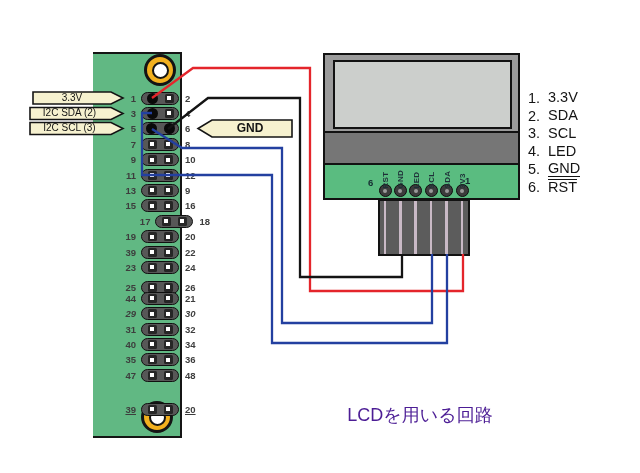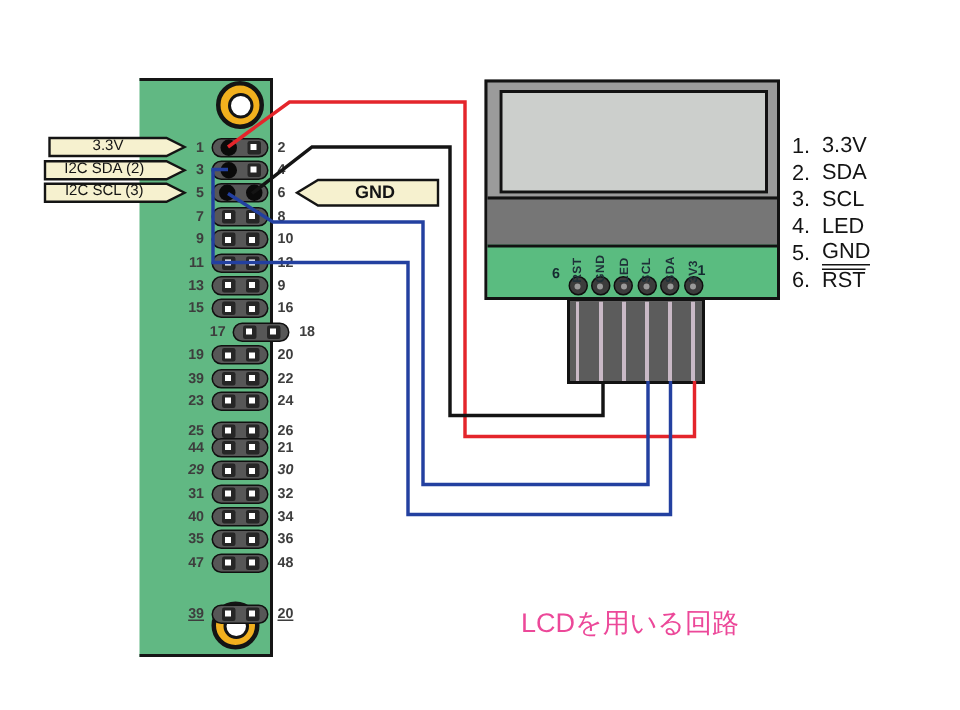--- a/index.html
+++ b/index.html
@@ -116,21 +116,21 @@
   .pin-list { position:absolute; left:528px; top:89px; font-size:14.5px; color:#141414; }
   .pl-item { height:17.8px; display:flex; align-items:center; }
   .pl-num { width:20px; }
   .pl-label { display:inline-block; line-height:1.05; }
   .pl-label.u { border-bottom:1.5px solid #141414; }
   .pl-label.o { border-top:1.5px solid #141414; }
 
   
   .caption {
     position:absolute; left:318px; top:403px; width:204px;
-    text-align:center; font-size:18px; color:#ec4899;
+    text-align:center; font-size:18px; color:#4c1d95;
   }
 </style>
 </head>
 <body>
 
 <div class="canvas">
 
   <div class="board"></div>
   <div class="hole hole-top"></div>
   <div class="hole hole-bottom"></div>

